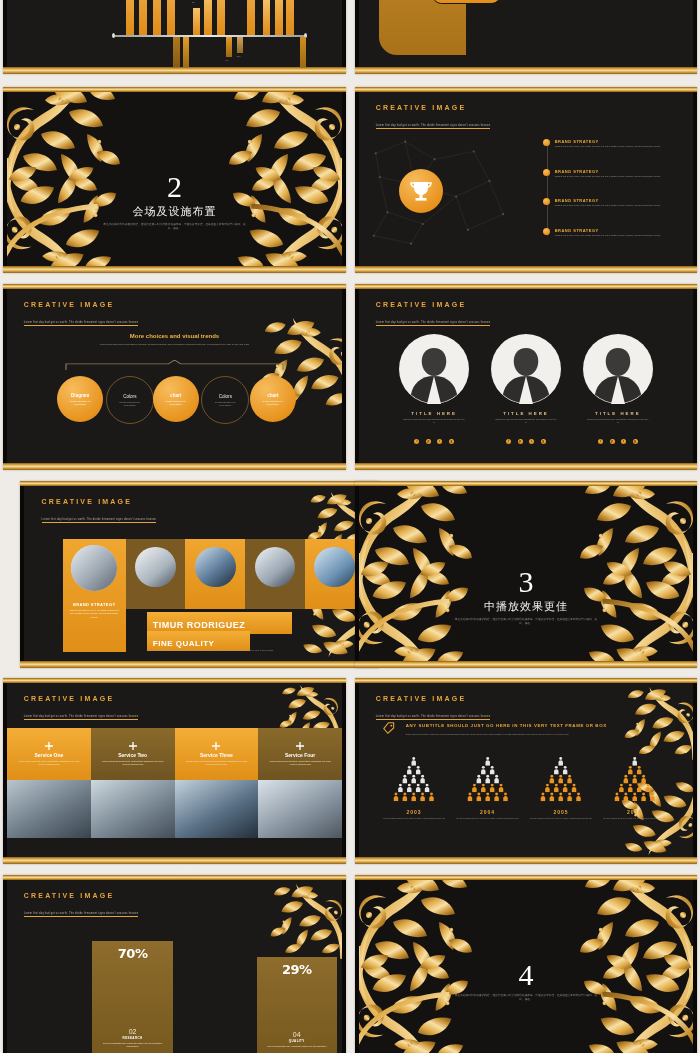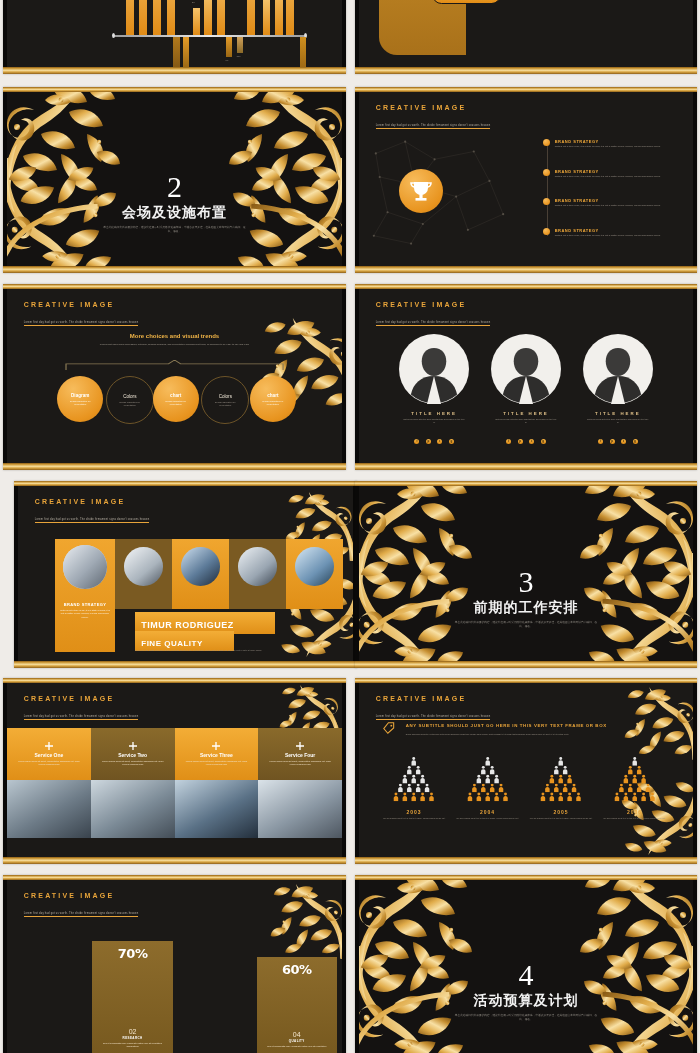--- a/index.html
+++ b/index.html
@@ -22,21 +22,21 @@
   .canvas.dk{background:#141211;}
   
   .hdr{position:absolute;left:5%;top:7%;}
   .hdr .t{color:#e8a43a;font-size:7px;letter-spacing:2.2px;font-weight:bold;line-height:8px;}
   .hdr .s{color:#b9b2a6;font-size:2.6px;letter-spacing:.2px;margin-top:2px;line-height:3px;
           border-bottom:1px solid #e8a43a;display:inline-block;padding-bottom:1px;}
   .ttl-ctr{position:absolute;left:0;right:0;text-align:center;}
   .micro2{font-size:2.1px;line-height:2.9px;color:#9a9287;}
   
   .divnum{color:#fff;font-size:30px;font-weight:300;line-height:30px;font-family:"Liberation Serif",serif;}
-  .divcn{color:#f2f2f2;font-size:14px;font-weight:bold;letter-spacing:1px;margin-top:2px;}
+  .divcn{color:#f2f2f2;font-size:11px;font-weight:normal;letter-spacing:1px;margin-top:2px;}
   .divsub{color:#8d8880;font-size:2.7px;line-height:4px;margin-top:4px;}
   .orn{position:absolute;pointer-events:none;}
   
   .ocircle{position:absolute;border-radius:50%;
            background:radial-gradient(circle at 35% 28%,#f7bc5c,#e8941f 70%,#d07e11);}
   .ring{position:absolute;border-radius:50%;border:.7px solid #6d5428;}
   .dotline{position:absolute;background:#4a4036;}
   .bs-t{color:#f0a838;font-size:4px;font-weight:bold;letter-spacing:.5px;}
   .bs-b{color:#9c948a;font-size:2.3px;line-height:3.1px;margin-top:1px;}
   .pill{position:absolute;border-radius:20px;
@@ -363,21 +363,21 @@
           <span class="soc">f</span>
           <span class="soc">p</span>
           <span class="soc">t</span>
           <span class="soc">g</span>
         </div>
       </div>
     </div>
     <div class="band bot"></div>
   </div>
 
-  <div class="slide" style="left:14px;top:481px;width:343px;height:187px;">
+  <div class="slide" style="left:20px;top:481px;width:343px;height:187px;padding-left:16px;">
     <div class="band top"></div>
     <div class="canvas">
       <svg class="orn" style="right:-10px;top:6px;width:86px;height:70px;transform:scaleX(-1);" viewBox="0 0 120 120">
           <use href="#flourish"></use>
         </svg>
       <svg class="orn" style="right:-10px;bottom:4px;width:86px;height:86px;transform:scale(-1,-1);" viewBox="0 0 120 120">
           <use href="#flourish"></use>
         </svg>
       <div class="hdr">
         <div class="t">CREATIVE IMAGE</div>
@@ -432,21 +432,21 @@
         </svg>
       <svg class="orn" style="right:-8px;bottom:-8px;width:118px;height:118px;transform:scale(-1,-1);" viewBox="0 0 120 120">
           <use href="#flourish"></use>
         </svg>
       <svg class="orn" style="left:0;bottom:0;width:100%;height:62px;" viewBox="0 0 340 62" preserveAspectRatio="none">
         <path d="M-6 62 C4 26 40 6 92 2" stroke="url(#gg)" stroke-width="5" fill="none"></path>
         <path d="M346 62 C336 26 300 6 248 2" stroke="url(#gg)" stroke-width="5" fill="none"></path>
       </svg>
       <div class="ttl-ctr" style="top:46%;">
         <div class="divnum">3</div>
-        <div class="divcn">前期的工作安排</div>
+        <div class="divcn">中播放效果更佳</div>
         <div class="divsub" style="margin:4px auto 0;width:44%;">单击此处编辑您所需要的内容，建议您在展示时采用微软雅黑字体，中播放效果更佳，在其他图文本均可以自由编辑、改色、修改。</div>
       </div>
     </div>
     <div class="band bot"></div>
   </div>
 
   <div class="slide" style="left:3px;top:678px;width:343px;height:186px;">
     <div class="band top"></div>
     <div class="canvas">
       <svg class="orn" style="right:-12px;top:2px;width:88px;height:62px;transform:scaleX(-1);" viewBox="0 0 120 120">
@@ -633,21 +633,21 @@
       </div>
       <div class="pbar" style="left:25.5%;width:24%;height:65%;background:linear-gradient(180deg,#8d6c2c,#77591f);justify-content:space-between;">
         <div class="v">70%</div>
         <div style="flex:1"></div>
         <div class="n">02</div>
         <div class="l">RESEARCH</div>
         <div class="d">Sed ut perspiciatis unde omnis iste natus error sit voluptatem accusantium</div>
         <div style="height:6px"></div>
       </div>
       <div class="pbar" style="left:74.5%;width:24%;height:56%;background:linear-gradient(180deg,#8d6c2c,#77591f);">
-        <div class="v">60%</div>
+        <div class="v">29%</div>
         <div style="flex:1"></div>
         <div class="n">04</div>
         <div class="l">QUALITY</div>
         <div class="d">Sed ut perspiciatis unde omnis iste natus error sit voluptatem</div>
         <div style="height:6px"></div>
       </div>
     </div>
 
   </div>
 
@@ -665,20 +665,19 @@
         </svg>
       <svg class="orn" style="right:-8px;bottom:-8px;width:118px;height:118px;transform:scale(-1,-1);" viewBox="0 0 120 120">
           <use href="#flourish"></use>
         </svg>
       <svg class="orn" style="left:0;bottom:0;width:100%;height:62px;" viewBox="0 0 340 62" preserveAspectRatio="none">
         <path d="M-6 62 C4 26 40 6 92 2" stroke="url(#gg)" stroke-width="5" fill="none"></path>
         <path d="M346 62 C336 26 300 6 248 2" stroke="url(#gg)" stroke-width="5" fill="none"></path>
       </svg>
       <div class="ttl-ctr" style="top:46%;">
         <div class="divnum">4</div>
-        <div class="divcn">活动预算及计划</div>
         <div class="divsub" style="margin:4px auto 0;width:44%;">单击此处编辑您所需要的内容，建议您在展示时采用微软雅黑字体，中播放效果更佳，在其他图文本均可以自由编辑、改色、修改。</div>
       </div>
     </div>
 
   </div>
 
 </div>
 
 </body></html>

